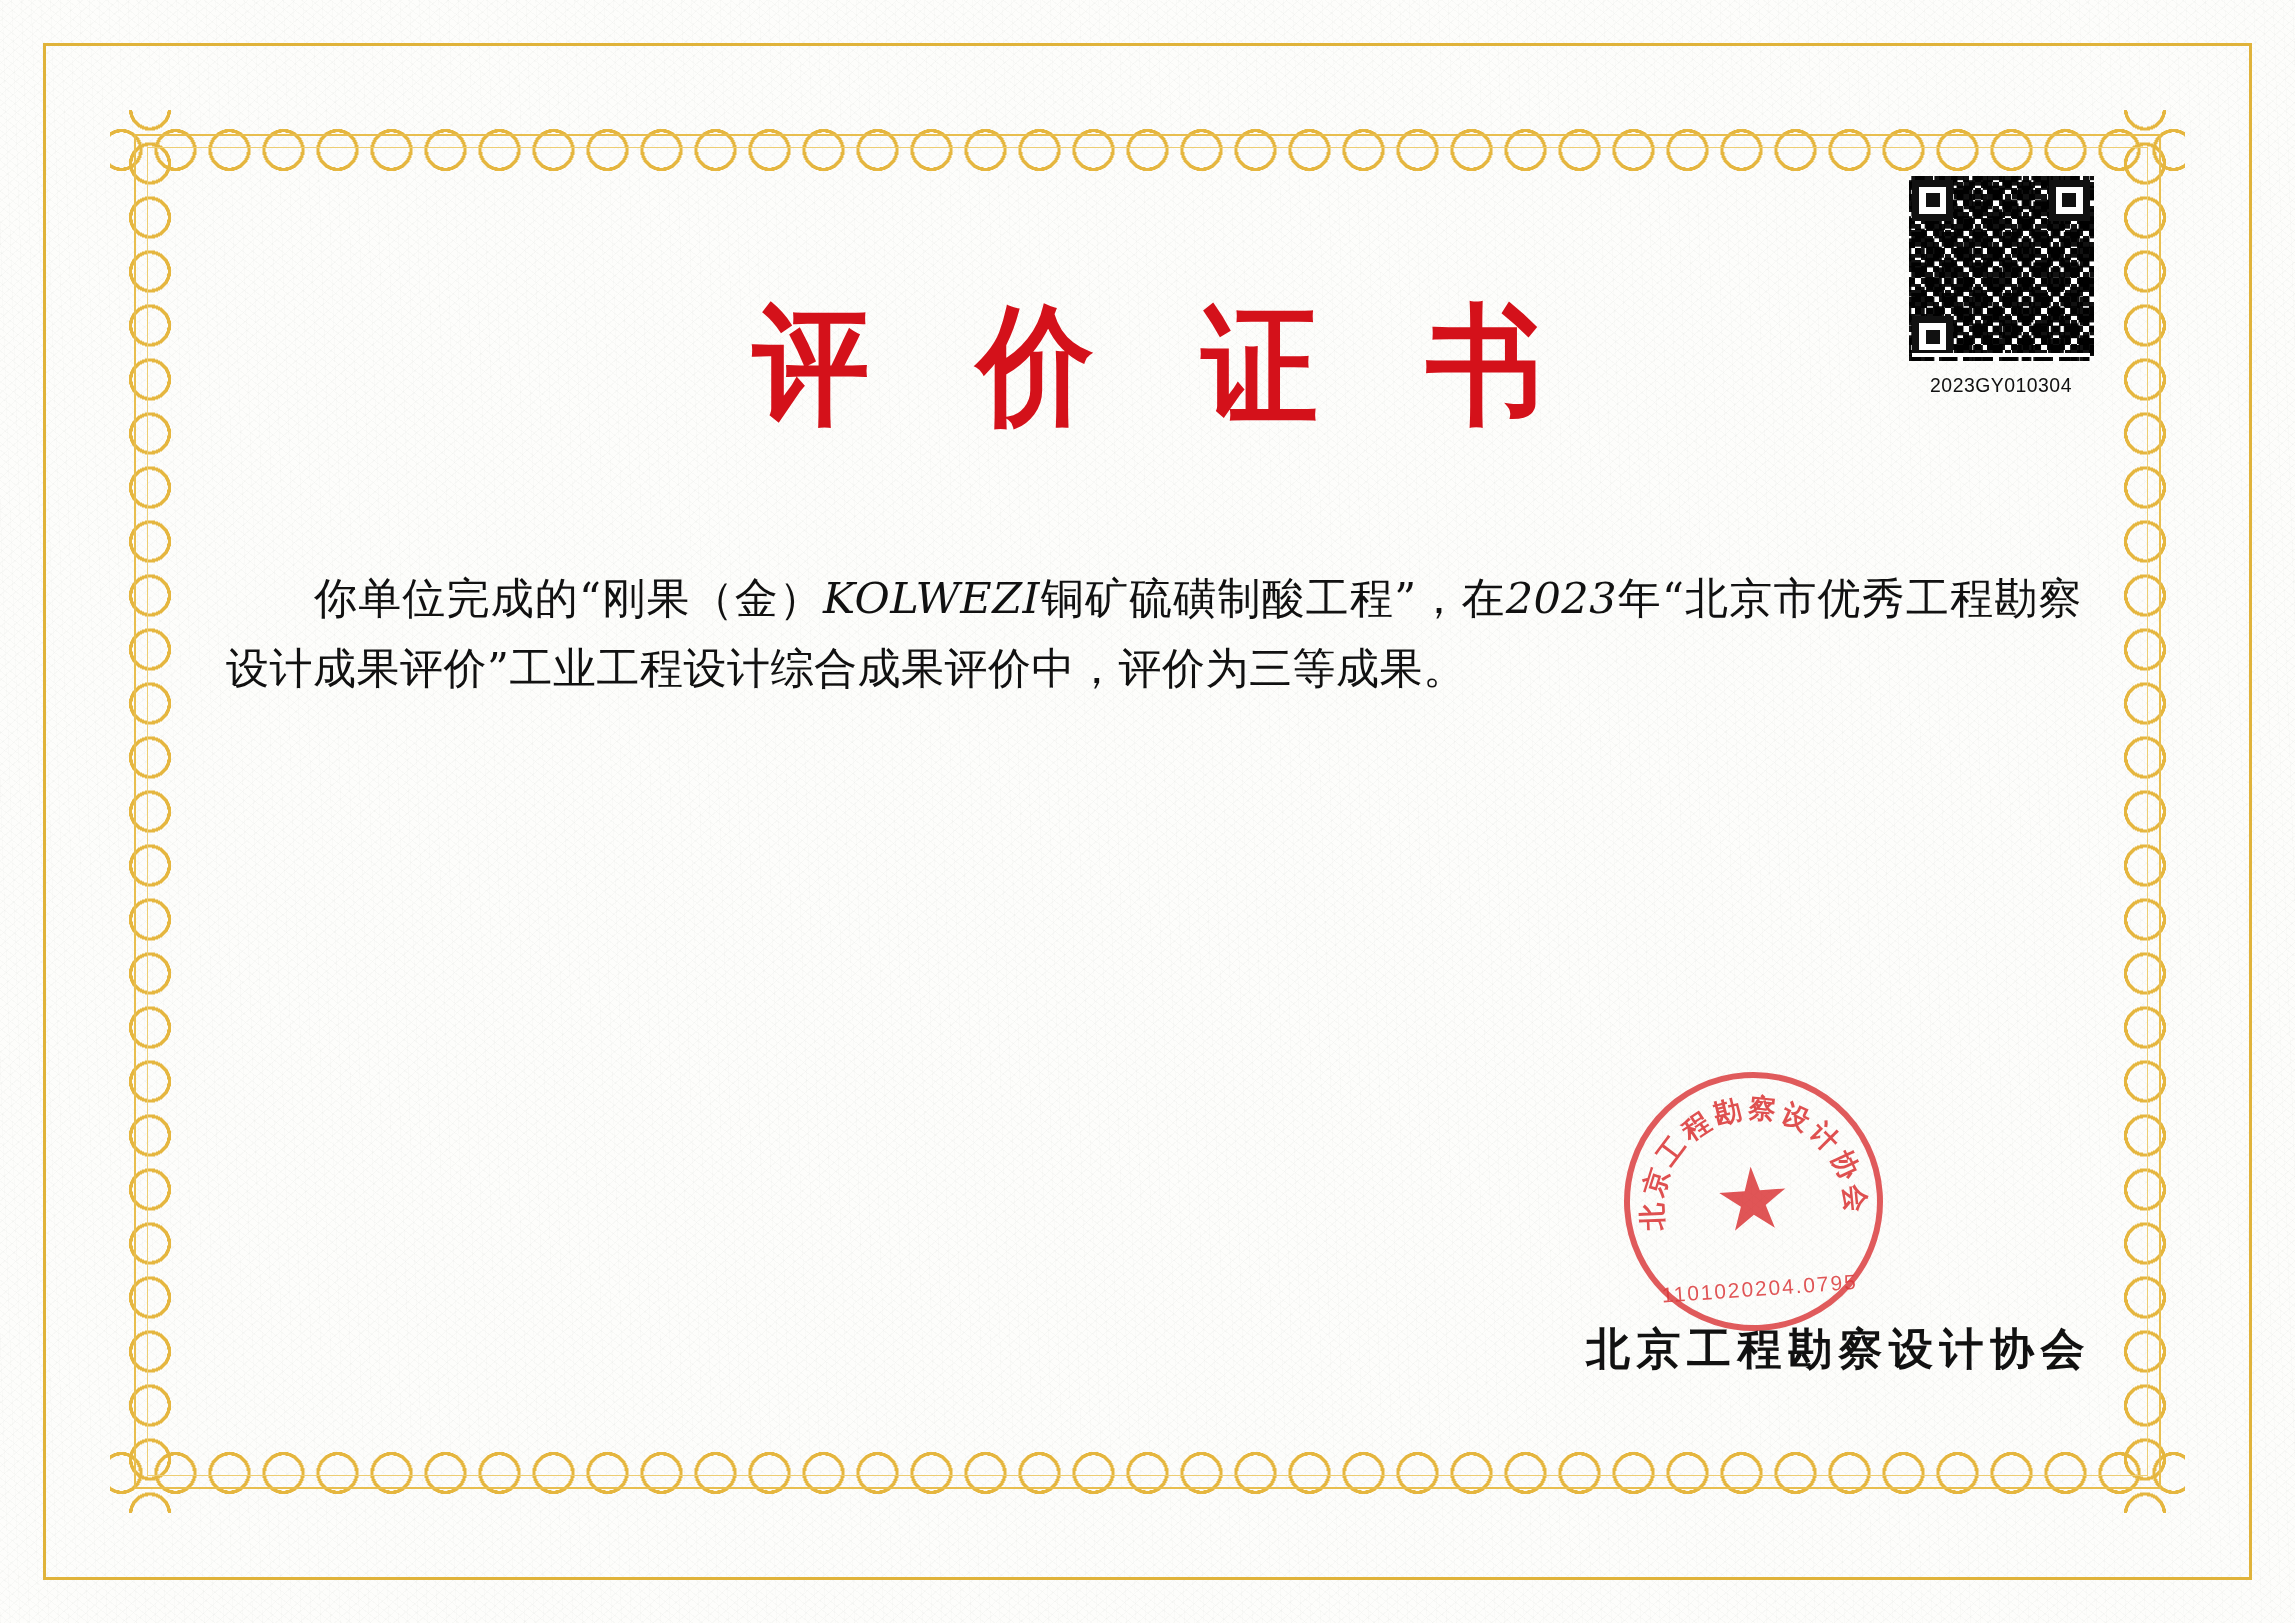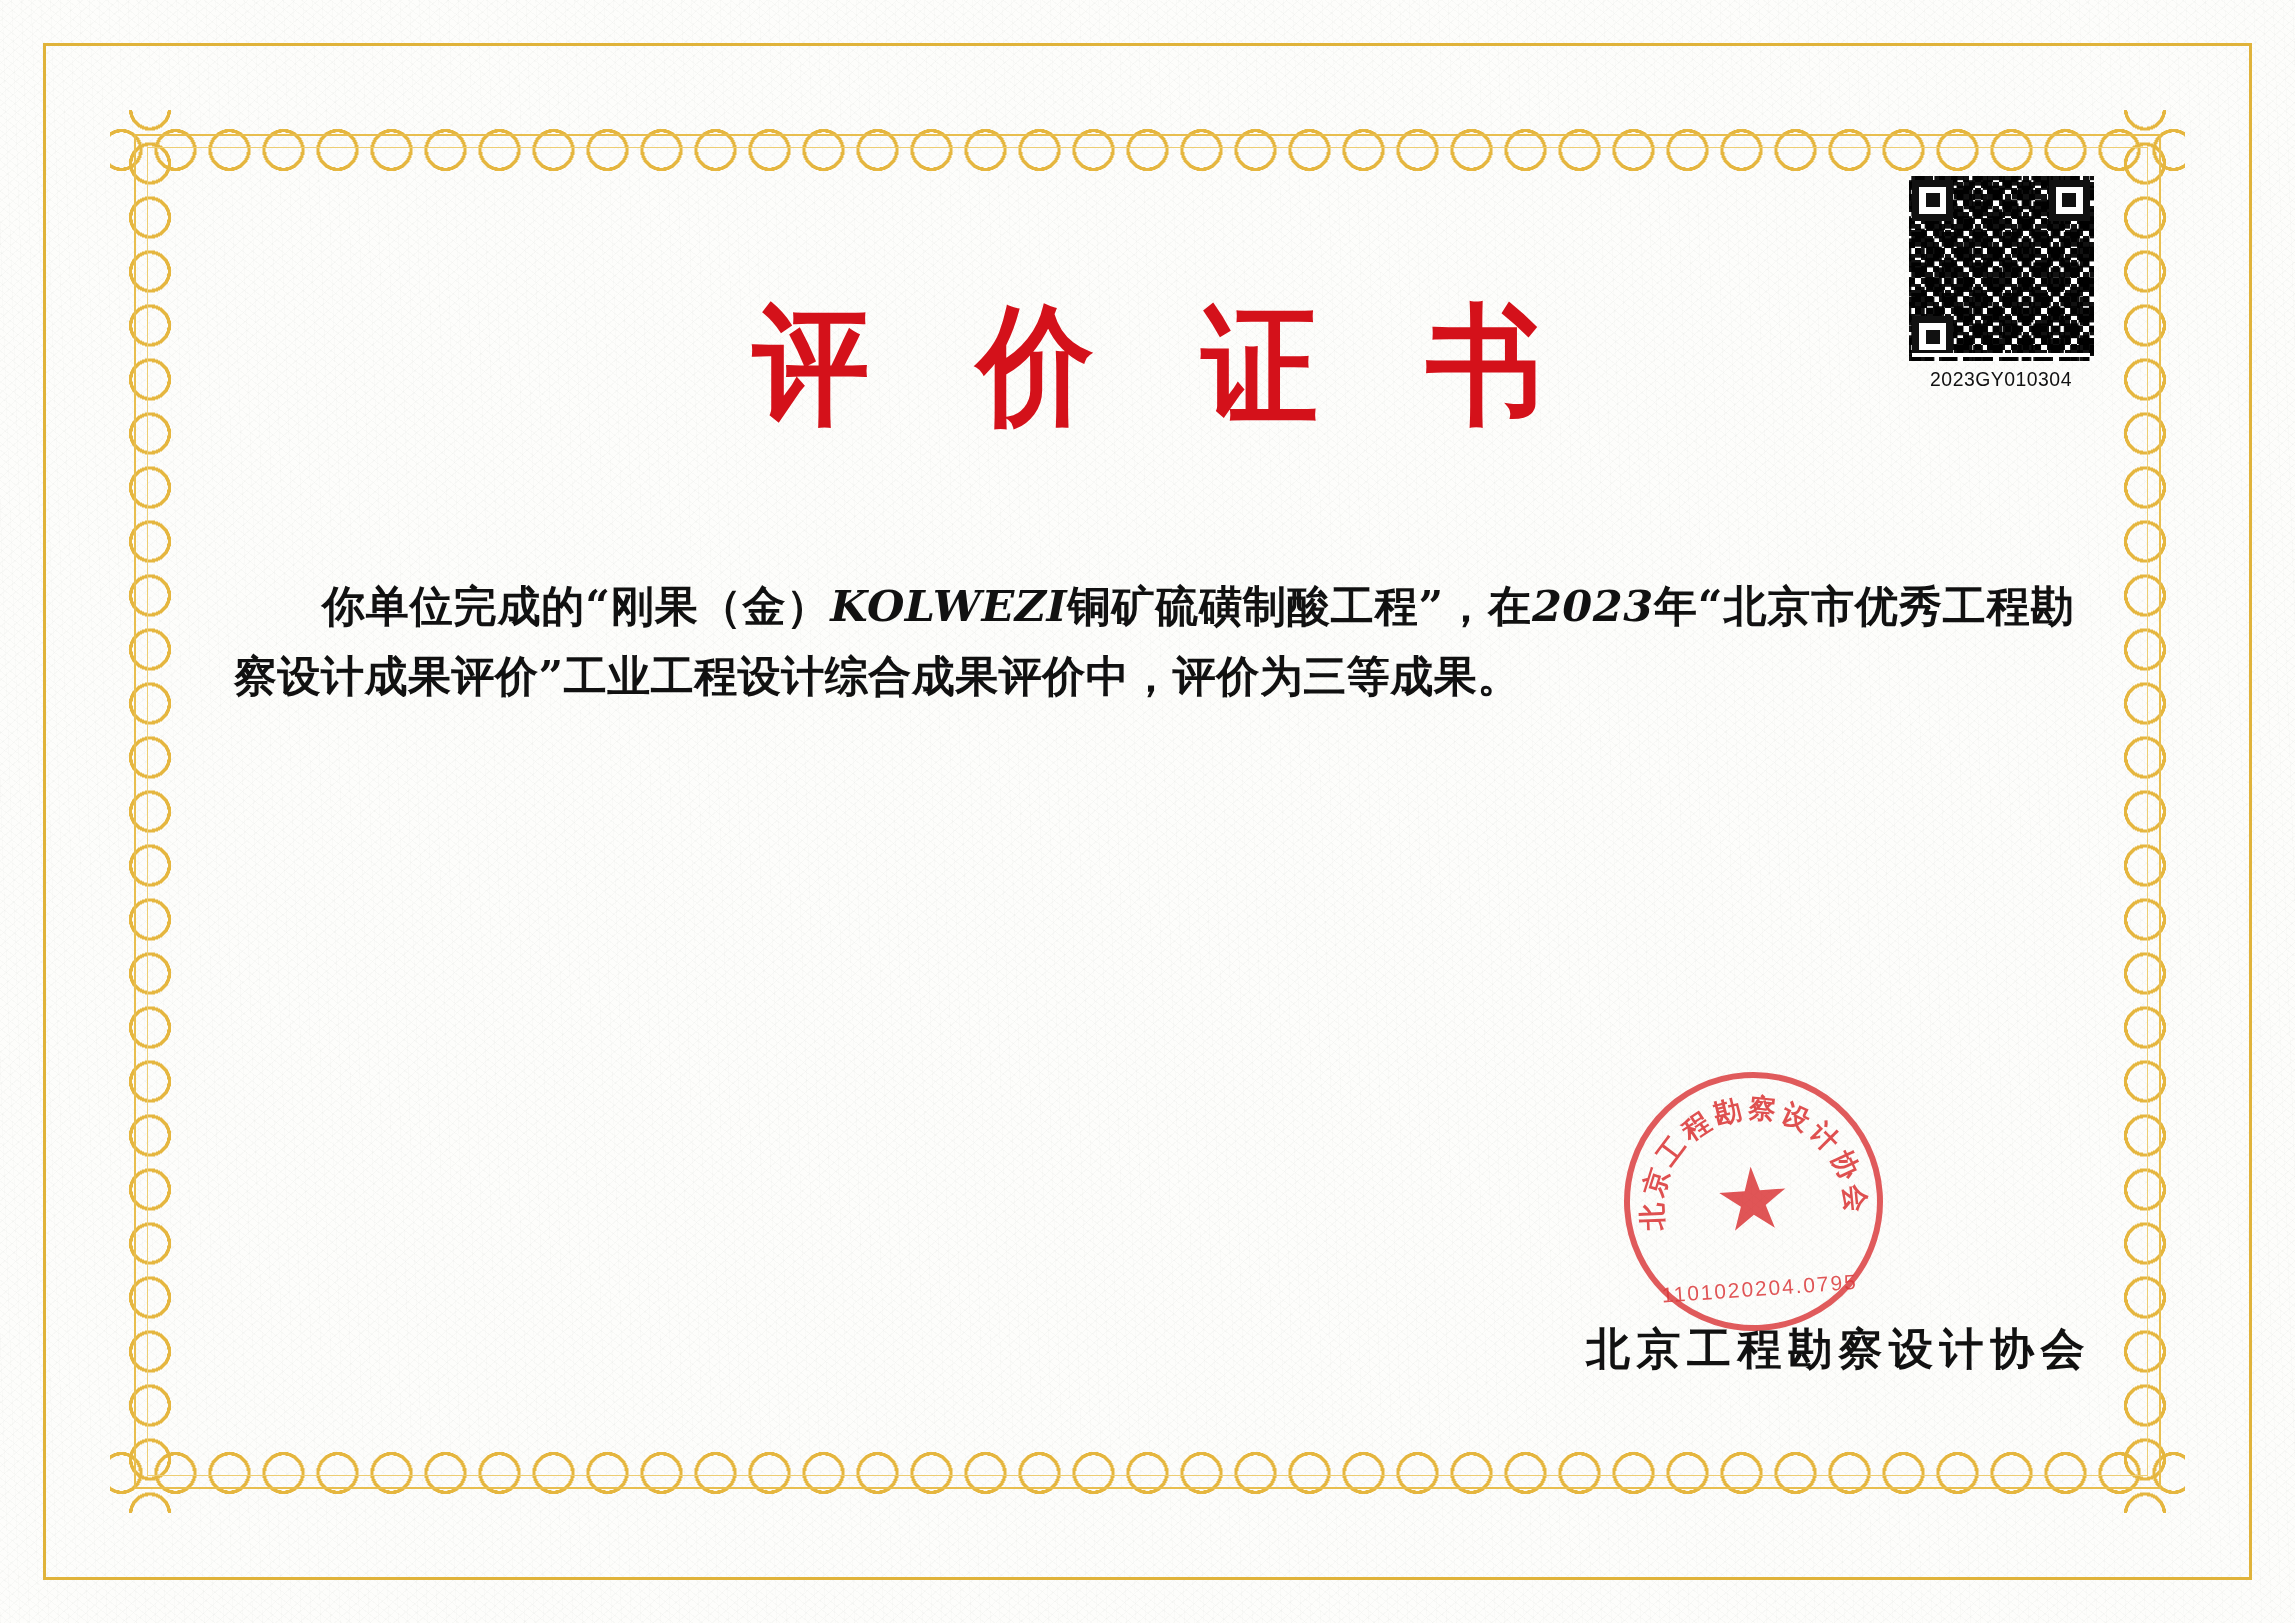--- a/index.html
+++ b/index.html
@@ -129,21 +129,21 @@
   .qr-f-tl { left: 3.7px; top: 3.7px; }
   .qr-f-tr { right: 3.7px; top: 3.7px; }
   .qr-f-bl { left: 3.7px; bottom: 3.7px; }
   .qr-quiet {
     position: absolute;
     left: 3.7px; right: 3.7px; bottom: 3.7px;
     height: 4.6px;
     background: #fff;
   }
   .qr-caption {
-    margin-top: 7px;
+    margin-top: 13px;
     font-family: "Liberation Sans", sans-serif;
     font-size: 19.4px;
     letter-spacing: 0.5px;
     color: #111;
   }
 
   
   .title {
     position: absolute;
     left: 0; right: 0;
@@ -169,25 +169,25 @@
     font-family: "DejaVu Serif", serif;
     font-size: 43px;
     line-height: 1.62;
   }
   .addressee {
     font-weight: bold;
     margin: 0 0 9.3px 0;
     letter-spacing: 0.9px;
   }
   .para {
-    margin: 12px;
+    margin: 4px;
     text-indent: 88px;
     letter-spacing: 0.5px;
     text-align: justify;
-    font-weight: bold;
+    font-weight: normal;
   }
   .para .latin {
     font-family: "DejaVu Serif", serif;
     font-style: italic;
   }
   .para-last {
     margin-top: 10.2px;
   }
 
   

